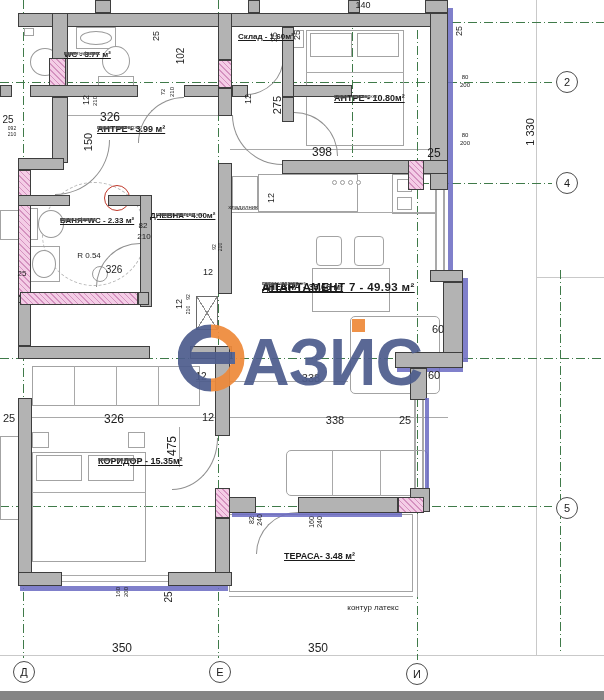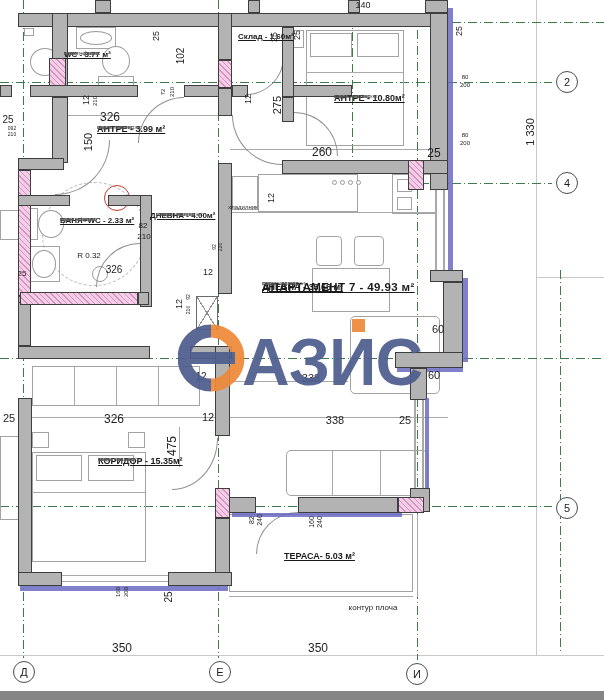--- a/index.html
+++ b/index.html
@@ -257,57 +257,57 @@
     <span class="fin">стени - латекс</span>
     <span class="fin">таван - латекс</span>
   </div>
   <div class="rlabel" style="left:98px;top:456px">
     <span class="main" style="font-size:9px">КОРИДОР - 15.35м²</span>
     <span class="fin">под - лам. паркет</span>
     <span class="fin">стени - латекс</span>
     <span class="fin">таван - латекс</span>
   </div>
   <div class="rlabel" style="left:284px;top:551px">
-    <span class="main" style="font-size:9px">ТЕРАСА- 5.03 м²</span>
+    <span class="main" style="font-size:9px">ТЕРАСА- 3.48 м²</span>
   </div>
 
   <div id="labels" style="left:0;top:0;width:604px;height:700px">
       <span class="dim" style="left: 363px; top: 5px; font-size: 9px;">140</span>
       <span class="dim rot" style="left: 156px; top: 36px; font-size: 9px;">25</span>
       <span class="dim rot" style="left: 181px; top: 56px; font-size: 10px;">102</span>
       <span class="dim rot" style="left: 274px; top: 37px; font-size: 9px;">25</span>
       <span class="dim rot" style="left: 297px; top: 35px; font-size: 9px;">25</span>
       <span class="dim rot" style="left: 277px; top: 105px; font-size: 11px;">275</span>
       <span class="dim rot" style="left: 86px; top: 100px; font-size: 9px;">12</span>
       <span class="dim rot" style="left: 95px; top: 101px; font-size: 6px;">210</span>
       <span class="dim rot" style="left: 163px; top: 92px; font-size: 6px;">72</span>
       <span class="dim rot" style="left: 172px; top: 92px; font-size: 6px;">210</span>
       <span class="dim rot" style="left: 248px; top: 99px; font-size: 9px;">12</span>
       <span class="dim" style="left: 110px; top: 117px; font-size: 12px;">326</span>
       <span class="dim" style="left: 12px; top: 128px; font-size: 5px;">092</span>
       <span class="dim" style="left: 12px; top: 134px; font-size: 5px;">210</span>
       <span class="dim" style="left: 8px; top: 120px; font-size: 10px;">25</span>
       <span class="dim rot" style="left: 88px; top: 142px; font-size: 11px;">150</span>
-      <span class="dim" style="left: 322px; top: 152px; font-size: 12px;">260</span>
+      <span class="dim" style="left: 322px; top: 152px; font-size: 12px;">398</span>
       <span class="dim" style="left: 434px; top: 153px; font-size: 12px;">25</span>
       <span class="dim rot" style="left: 459px; top: 31px; font-size: 9px;">25</span>
       <span class="dim" style="left: 465px; top: 77px; font-size: 6px;">80</span>
       <span class="dim" style="left: 465px; top: 85px; font-size: 6px;">200</span>
       <span class="dim" style="left: 465px; top: 135px; font-size: 6px;">80</span>
       <span class="dim" style="left: 465px; top: 143px; font-size: 6px;">200</span>
       <span class="dim rot" style="left: 271px; top: 198px; font-size: 9px;">12</span>
       <span class="dim" style="left: 243px; top: 207px; font-size: 6px;">хладилник</span>
       <span class="dim" style="left: 143px; top: 226px; font-size: 8px;">82</span>
       <span class="dim" style="left: 144px; top: 237px; font-size: 8px;">210</span>
       <span class="dim" style="left: 22px; top: 274px; font-size: 8px;">25</span>
       <span class="dim" style="left: 208px; top: 272px; font-size: 9px;">12</span>
       <span class="dim rot" style="left: 214px; top: 247px; font-size: 5px;">92</span>
       <span class="dim rot" style="left: 220px; top: 247px; font-size: 5px;">210</span>
       <span class="dim" style="left: 114px; top: 270px; font-size: 10px;">326</span>
-      <span class="dim" style="left: 89px; top: 256px; font-size: 8px;">R 0.32</span>
+      <span class="dim" style="left: 89px; top: 256px; font-size: 8px;">R 0.54</span>
       <span class="dim rot" style="left: 179px; top: 304px; font-size: 9px;">12</span>
       <span class="dim rot" style="left: 188px; top: 297px; font-size: 5px;">92</span>
       <span class="dim rot" style="left: 188px; top: 310px; font-size: 5px;">210</span>
       <span class="dim" style="left: 201px; top: 377px; font-size: 10px;">12</span>
       <span class="dim" style="left: 311px; top: 378px; font-size: 11px;">338</span>
       <span class="dim" style="left: 438px; top: 329px; font-size: 11px;">60</span>
       <span class="dim" style="left: 434px; top: 375px; font-size: 11px;">60</span>
       <span class="dim" style="left: 114px; top: 419px; font-size: 12px;">326</span>
       <span class="dim" style="left: 208px; top: 417px; font-size: 11px;">12</span>
       <span class="dim" style="left: 335px; top: 420px; font-size: 11px;">338</span>
@@ -316,21 +316,21 @@
       <span class="dim rot" style="left: 172px; top: 446px; font-size: 12px;">475</span>
       <span class="dim rot" style="left: 251px; top: 520px; font-size: 7px;">82</span>
       <span class="dim rot" style="left: 259px; top: 520px; font-size: 7px;">240</span>
       <span class="dim rot" style="left: 311px; top: 522px; font-size: 7px;">160</span>
       <span class="dim rot" style="left: 319px; top: 522px; font-size: 7px;">240</span>
       <span class="dim rot" style="left: 118px; top: 592px; font-size: 6px;">160</span>
       <span class="dim rot" style="left: 126px; top: 592px; font-size: 6px;">200</span>
       <span class="dim rot" style="left: 169px; top: 597px; font-size: 10px;">25</span>
       <span class="dim" style="left: 122px; top: 648px; font-size: 12px;">350</span>
       <span class="dim" style="left: 318px; top: 648px; font-size: 12px;">350</span>
-      <span class="dim" style="left: 373px; top: 608px; font-size: 8px;">контур плоча</span>
+      <span class="dim" style="left: 373px; top: 608px; font-size: 8px;">контур латекс</span>
       <span class="dim rot" style="left: 530px; top: 132px; font-size: 11px;">1 330</span>
     </div>
 
   <svg id="wm" style="left:178px;top:318px" width="262" height="80" viewBox="0 0 262 80">
     <path d="M 33 13 A 27 27 0 0 0 33 67" stroke="#4e5d8d" stroke-width="13" fill="none"></path>
     <path d="M 33 13 A 27 27 0 0 1 33 67" stroke="#ee8a3b" stroke-width="13" fill="none"></path>
     <rect x="1" y="34" width="56" height="12" fill="#4e5d8d"></rect>
     <rect x="174" y="1" width="13" height="13" fill="#ee8a3b"></rect>
     <text x="64" y="67" font-family="Liberation Sans, sans-serif" font-size="66" font-weight="bold" fill="#4e5d8d" letter-spacing="-1">АЗИС</text>
   </svg>

